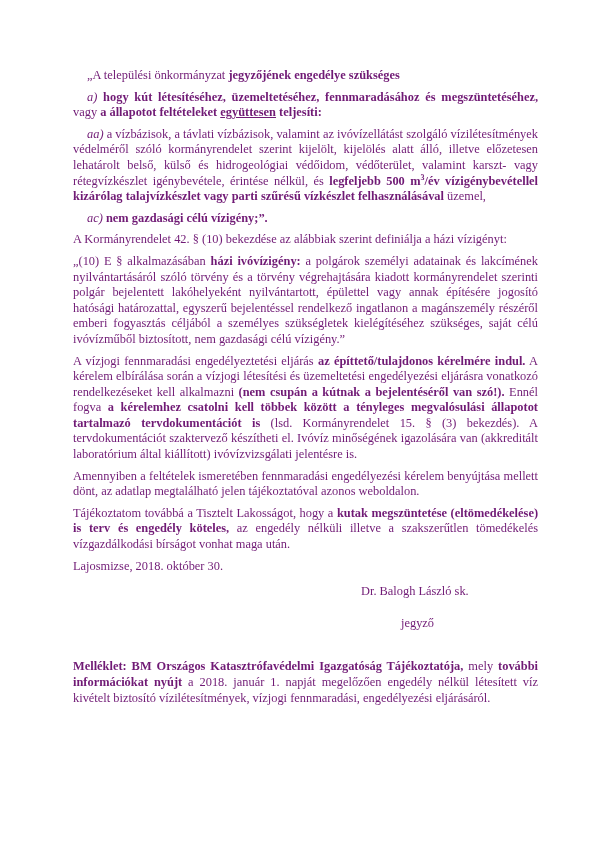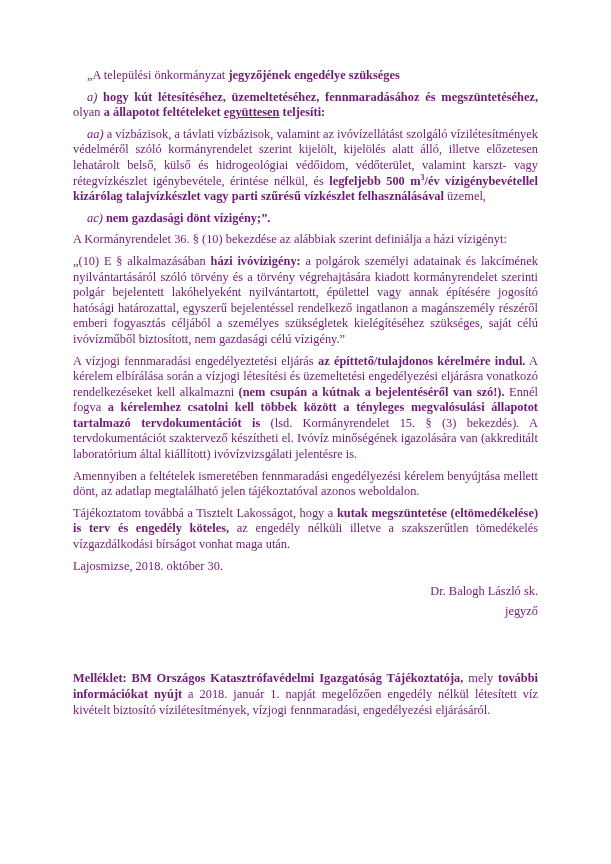--- a/index.html
+++ b/index.html
@@ -7,39 +7,39 @@
   .page {
     position: absolute; left: 73px; top: 68px; width: 465px;
     font-family: Liberation Serif, serif; font-size: 12.4px; line-height: 15.6px; color: #701a75;
   }
   p { margin: 0 0 6px 0; text-align: justify; }
   .ind { text-indent: 14px; }
   .b { font-weight: bold; }
   .i { font-style: italic; }
   .u { text-decoration: underline; }
   sup { font-size: 8px; line-height: 0; vertical-align: super; }
-  .sig { text-align: right; margin-left: 288px; margin-top: 10px; margin-bottom: 0; }
-  .sig2 { text-align: right; margin-left: 328px; margin-top: 4px; }
-  .attach { margin-top: 52px; }
+  .sig { text-align: left; margin-left: 288px; margin-top: 10px; margin-bottom: 0; }
+  .sig2 { text-align: left; margin-left: 328px; margin-top: 16px; }
+  .attach { margin-top: 28px; }
 </style>
 </head>
 <body>
 
 <div class="page">
 
   <p class="ind"><span>„A települési önkormányzat </span><span class="b">jegyzőjének engedélye szükséges</span></p>
 
-  <p class="ind"><span class="i">a)</span><span class="b"> hogy kút létesítéséhez, üzemeltetéséhez, fennmaradásához és megszüntetéséhez,</span><span> olyan </span><span class="b">a állapotot feltételeket </span><span class="b u">együttesen</span><span class="b"> teljesíti:</span></p>
+  <p class="ind"><span class="i">a)</span><span class="b"> hogy kút létesítéséhez, üzemeltetéséhez, fennmaradásához és megszüntetéséhez,</span><span> vagy </span><span class="b">a állapotot feltételeket </span><span class="b u">együttesen</span><span class="b"> teljesíti:</span></p>
 
   <p class="ind"><span class="i">aa)</span><span> a vízbázisok, a távlati vízbázisok, valamint az ivóvízellátást szolgáló vízilétesítmények védelméről szóló kormányrendelet szerint kijelölt, kijelölés alatt álló, illetve előzetesen lehatárolt belső, külső és hidrogeológiai védőidom, védőterület, valamint karszt- vagy rétegvízkészlet igénybevétele, érintése nélkül, és </span><span class="b">legfeljebb 500 m</span><sup class="b">3</sup><span class="b">/év vízigénybevétellel kizárólag talajvízkészlet vagy parti szűrésű vízkészlet felhasználásával</span><span> üzemel,</span></p>
 
 
-  <p class="ind"><span class="i">ac)</span><span class="b"> nem gazdasági dönt vízigény;”.</span></p>
+  <p class="ind"><span class="i">ac)</span><span class="b"> nem gazdasági célú vízigény;”.</span></p>
 
-  <p>A Kormányrendelet 36. § (10) bekezdése az alábbiak szerint definiálja a házi vízigényt:</p>
+  <p>A Kormányrendelet 42. § (10) bekezdése az alábbiak szerint definiálja a házi vízigényt:</p>
 
   <p><span>„(10) E § alkalmazásában </span><span class="b">házi ivóvízigény:</span><span> a polgárok személyi adatainak és lakcímének nyilvántartásáról szóló törvény és a törvény végrehajtására kiadott kormányrendelet szerinti polgár bejelentett lakóhelyeként nyilvántartott, épülettel vagy annak építésére jogosító hatósági határozattal, egyszerű bejelentéssel rendelkező ingatlanon a magánszemély részéről emberi fogyasztás céljából a személyes szükségletek kielégítéséhez szükséges, saját célú ivóvízműből biztosított, nem gazdasági célú vízigény.”</span></p>
 
   <p><span>A vízjogi fennmaradási engedélyeztetési eljárás </span><span class="b">az építtető/tulajdonos kérelmére indul.</span><span> A kérelem elbírálása során a vízjogi létesítési és üzemeltetési engedélyezési eljárásra vonatkozó rendelkezéseket kell alkalmazni </span><span class="b">(nem csupán a kútnak a bejelentéséről van szó!).</span><span> Ennél fogva </span><span class="b">a kérelemhez csatolni kell többek között a tényleges megvalósulási állapotot tartalmazó tervdokumentációt is</span><span> (lsd. Kormányrendelet 15. § (3) bekezdés). A tervdokumentációt szaktervező készítheti el. Ivóvíz minőségének igazolására van (akkreditált laboratórium által kiállított) ivóvízvizsgálati jelentésre is.</span></p>
 
   <p>Amennyiben a feltételek ismeretében fennmaradási engedélyezési kérelem benyújtása mellett dönt, az adatlap megtalálható jelen tájékoztatóval azonos weboldalon.</p>
 
   <p><span>Tájékoztatom továbbá a Tisztelt Lakosságot, hogy a </span><span class="b">kutak megszüntetése (eltömedékelése) is terv és engedély köteles,</span><span> az engedély nélküli illetve a szakszerűtlen tömedékelés vízgazdálkodási bírságot vonhat maga után.</span></p>
 
 

